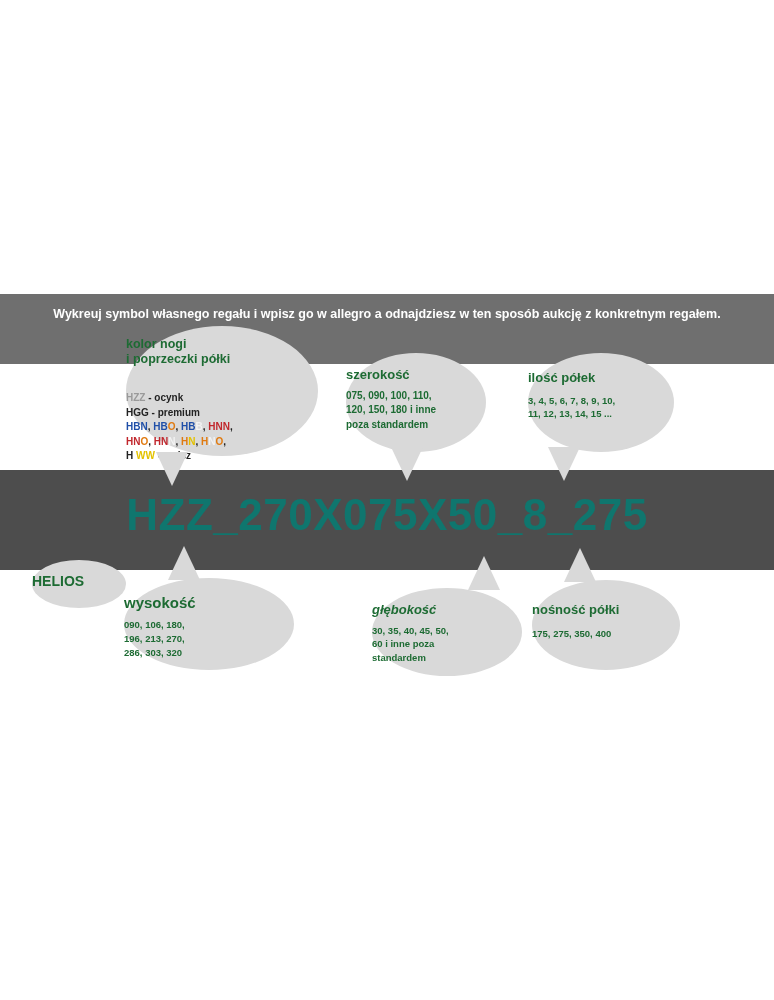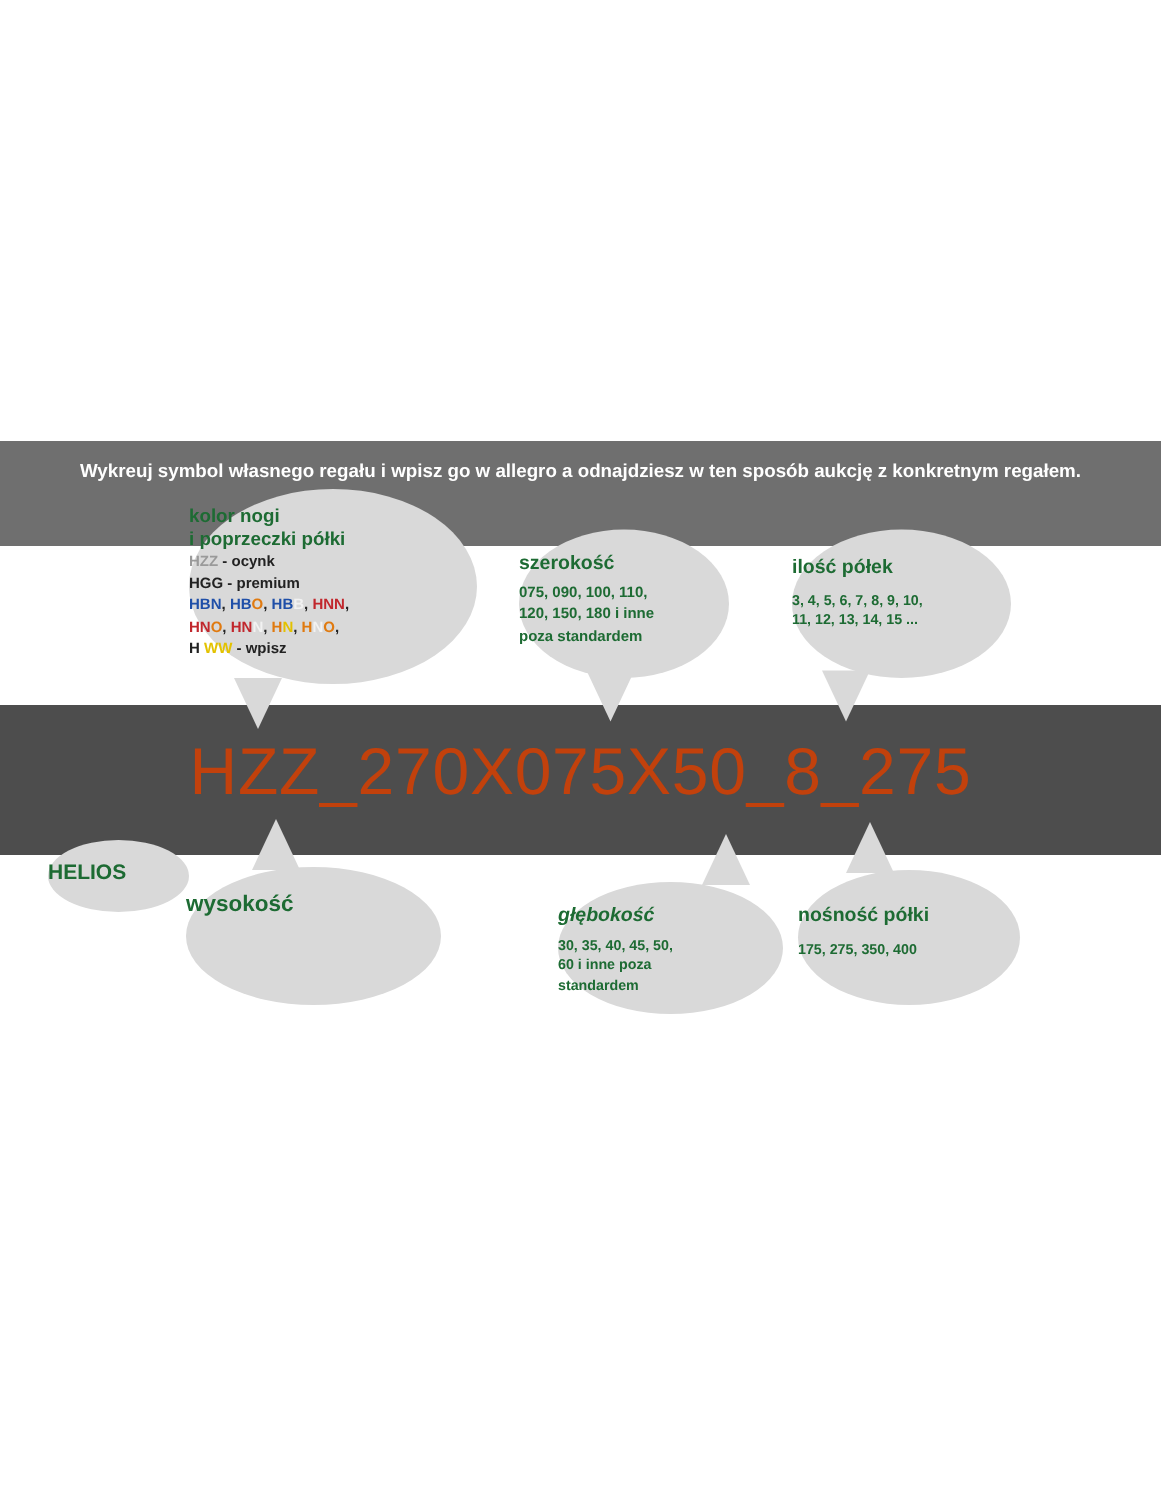--- a/index.html
+++ b/index.html
@@ -54,23 +54,23 @@
     width: 774px;
     height: 100px;
     background: #4d4d4d;
   }
   .symbol {
     position: absolute;
     left: 0;
     top: 196px;
     width: 774px;
     text-align: center;
-    color: #c2410c;
+    color: #0f766e;
     font-size: 44px;
-    font-weight: normal;
+    font-weight: bold;
     letter-spacing: 0.5px;
   }
 
   
   .band-bottom {
     position: absolute;
     left: 0;
     top: 380px;
     width: 774px;
     height: 20px;
@@ -111,21 +111,21 @@
     border-width: 0 16px 34px 16px;
     border-color: transparent transparent #d9d9d9 transparent;
   }
 
   
   #b-kolor {
     left: 126px; top: 32px; width: 192px; height: 130px;
     padding-top: 11px;
   }
   #b-kolor .title { font-size: 12.5px; }
-  #b-kolor .body  { font-size: 10px; margin-top: 1px; }
+  #b-kolor .body  { font-size: 10px; margin-top: 24px; }
   #b-kolor-tail { left: 156px; top: 158px; }
 
   #b-szer {
     left: 346px; top: 59px; width: 140px; height: 99px;
     padding-top: 14px;
   }
   #b-szer .title { font-size: 13px; }
   #b-szer .body  { font-size: 10px; margin-top: 6px; }
   #b-szer-tail { left: 391px; top: 153px; }
 
@@ -218,20 +218,25 @@
     </div>
   </div>
   <div class="tail tail-down" id="b-ilosc-tail"></div>
 
   <div class="bubble" id="b-helios">
     <div class="title">HELIOS</div>
   </div>
 
   <div class="bubble" id="b-wys">
     <div class="title">wysokość</div>
+    <div class="body">
+      <div>090, 106, 180,</div>
+      <div>196, 213, 270,</div>
+      <div>286, 303, 320</div>
+    </div>
   </div>
   <div class="tail tail-up" id="b-wys-tail"></div>
 
   <div class="bubble" id="b-glab">
     <div class="title">głębokość</div>
     <div class="body">
       <div>30, 35, 40, 45, 50,</div>
       <div>60 i inne poza</div>
       <div>standardem</div>
     </div>

